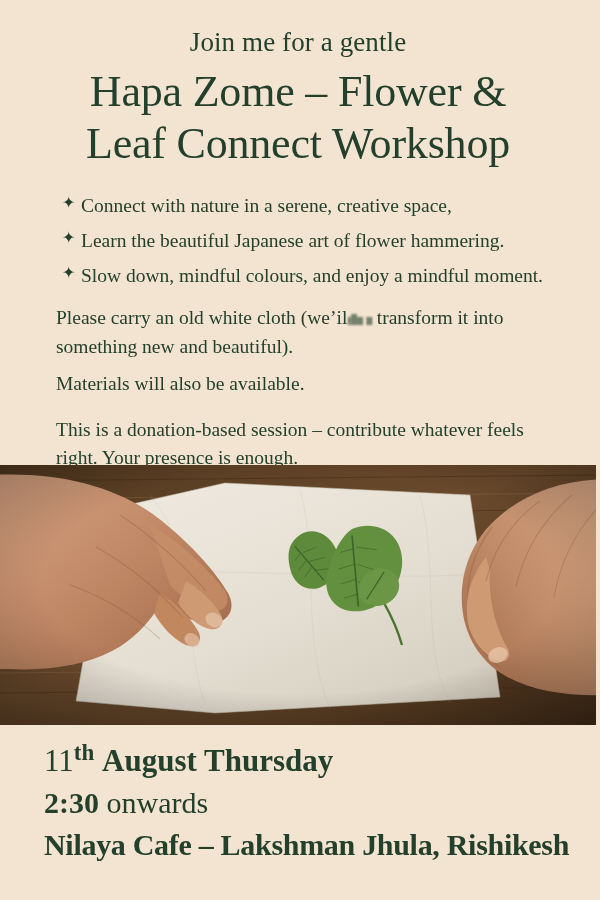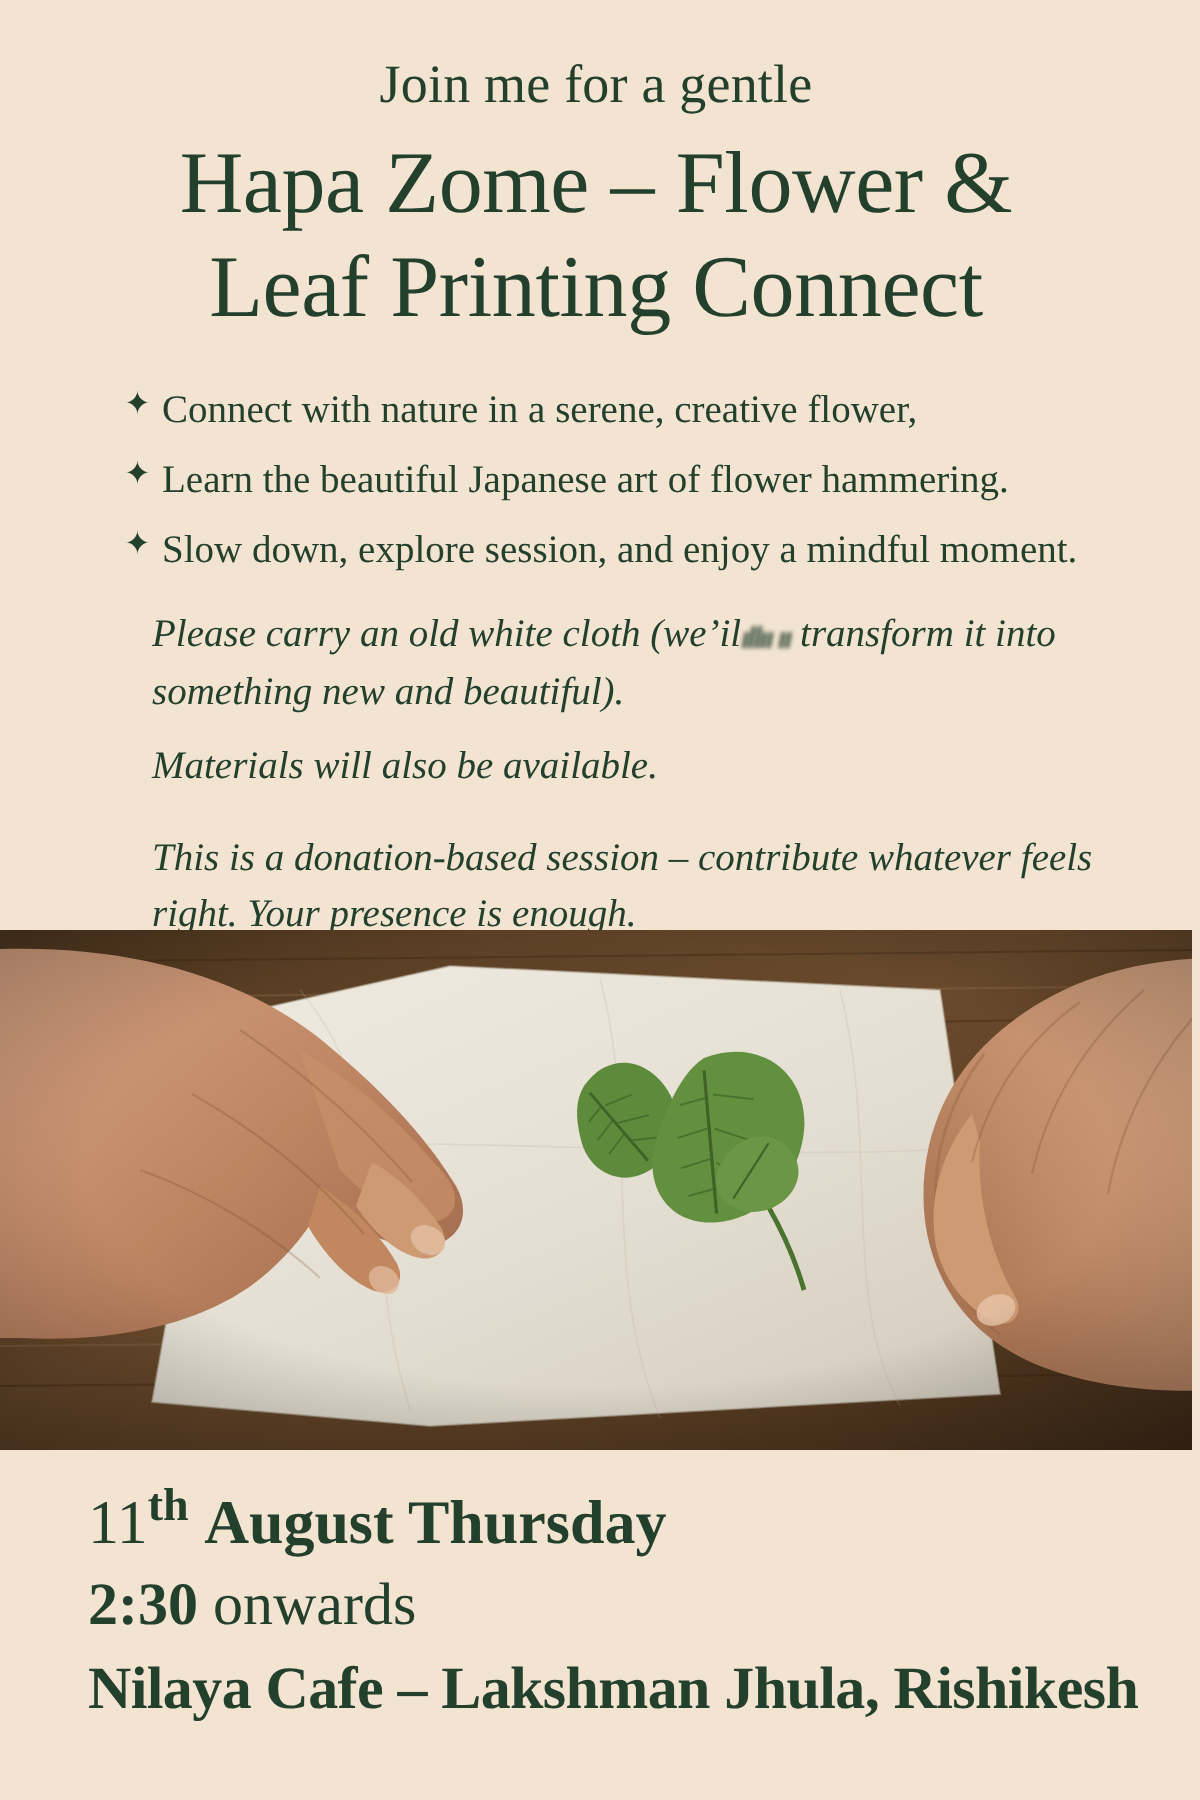--- a/index.html
+++ b/index.html
@@ -57,21 +57,21 @@
     padding-left:19px;
   }
   .bullet-mark {
     position:absolute;
     left:0; top:-1px;
     font-size:16px;
     line-height:1.55;
   }
 
   
-  .para-block { padding-left:76px; padding-right:26px;font-style:italic; }
+  .para-block { padding-left:56px; padding-right:26px; }
 
   .para {
     color:#23402C;
     font-size:19.5px;
     line-height:1.46;
   }
   .para.p1 { margin-top:14px; }
   .para.p2 { margin-top:9px; }
   .para.p3 { margin-top:17px; }
 
@@ -114,36 +114,36 @@
 </style>
 </head>
 <body>
 
 <div class="poster">
 
   <div class="top-block">
     <div class="eyebrow">Join me for a gentle</div>
     <h1 class="headline">
       <span class="ln">Hapa Zome – Flower &amp;</span>
-      <span class="ln">Leaf Printing Connect</span>
+      <span class="ln">Leaf Connect Workshop</span>
     </h1>
   </div>
 
   <ul class="bullets">
     <li>
       <span class="bullet-mark">✦</span>
-      <span>Connect with nature in a serene, creative flower,</span>
+      <span>Connect with nature in a serene, creative space,</span>
     </li>
     <li>
       <span class="bullet-mark">✦</span>
       <span>Learn the beautiful Japanese art of flower hammering.</span>
     </li>
     <li>
       <span class="bullet-mark">✦</span>
-      <span>Slow down, explore session, and enjoy a mindful moment.</span>
+      <span>Slow down, mindful colours, and enjoy a mindful moment.</span>
     </li>
   </ul>
 
   <div class="para-block">
     <p class="para p1"><span>Please carry an old white cloth (we’il</span><span class="glitch">ıllıı ıı</span> <span>transform it into something new and beautiful).</span></p>
     <p class="para p2">Materials will also be available.</p>
     <p class="para p3">This is a donation-based session – contribute whatever feels right. Your presence is enough.</p>
   </div>
 
   <div class="photo">

